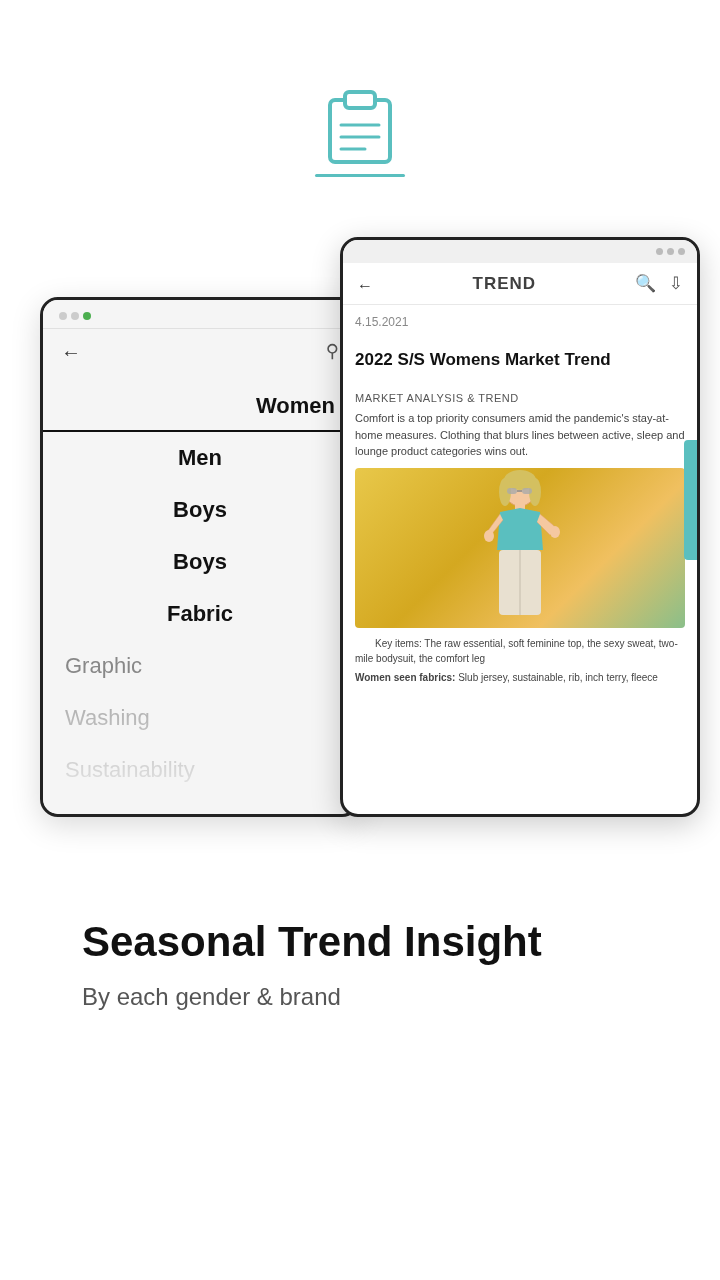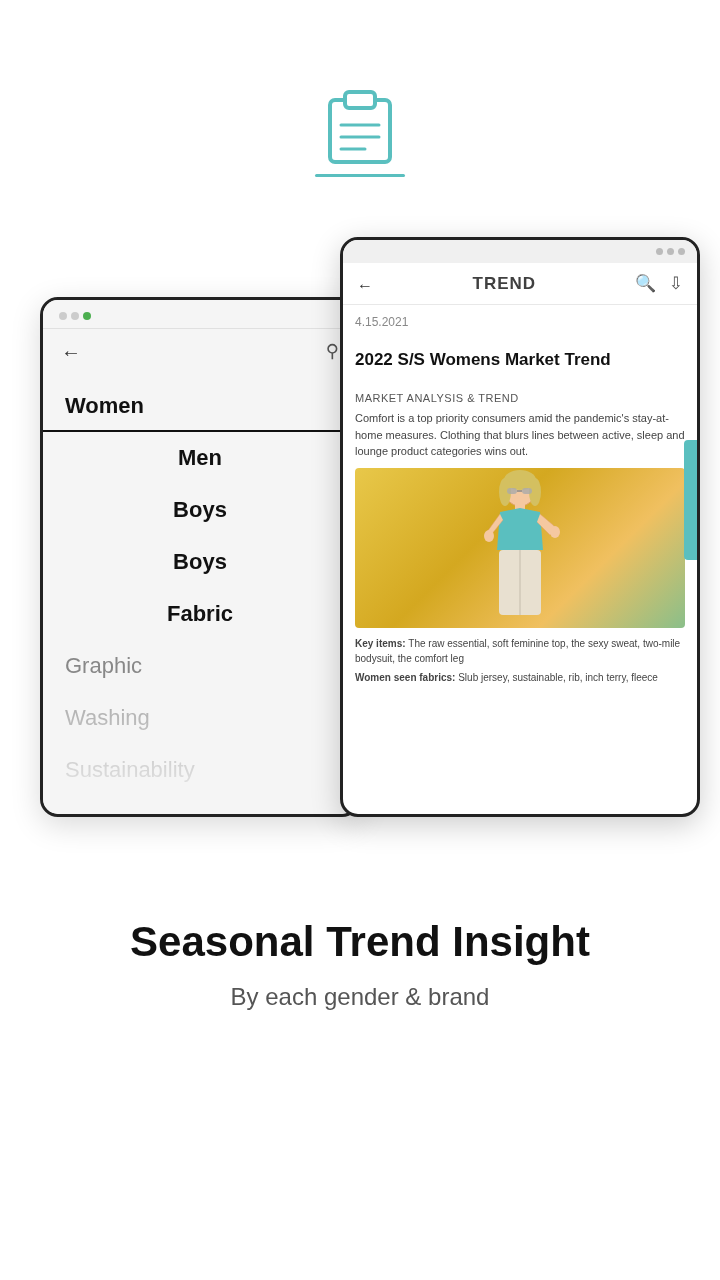--- a/index.html
+++ b/index.html
@@ -109,20 +109,21 @@
       font-size: 22px;
       color: #888;
       cursor: pointer;
     }
 
     .nav-menu-item.active {
       color: #111;
       font-weight: 700;
       border-bottom: 2px solid #111;
       padding-bottom: 11px;
+      text-align: right;
     }
 
     .nav-menu-item.bold {
       color: #111;
       font-weight: 600;
       text-align: center;
     }
 
     .nav-menu-item.light {
       color: #aaa;
@@ -255,21 +256,21 @@
       top: 200px;
       width: 16px;
       height: 120px;
       background: #5abfbf;
       border-radius: 4px 0 0 4px;
     }
 
     
     .bottom-text {
       padding: 60px 40px 40px 40px;
-      text-align: center;
+      margin-left: 42px;
     }
 
     .bottom-title {
       font-size: 42px;
       font-weight: 800;
       color: #111;
       margin-bottom: 16px;
       line-height: 1.2;
     }
 
@@ -364,21 +365,21 @@
 
           <ellipse cx="14" cy="66" rx="5" ry="6" fill="#f5c8a0"></ellipse>
           <ellipse cx="80" cy="62" rx="5" ry="6" fill="#f5c8a0"></ellipse>
 
           <rect x="24" y="80" width="42" height="65" rx="4" fill="#e8e0d0"></rect>
 
           <line x1="45" y1="80" x2="45" y2="145" stroke="#d0c8b8" stroke-width="1.5"></line>
         </svg>
       </div>
       <div class="trend-key-items">
-        <span style="font-weight:700;">Key items: </span>
+        <span style="font-weight:400;margin-left:20px;">Key items: </span>
         <span>The raw essential, soft feminine top, the sexy sweat, two-mile bodysuit, the comfort leg</span>
       </div>
       <div class="trend-key-items" style="margin-top:4px;">
         <span style="font-weight:600;">Women seen fabrics: </span>
         <span>Slub jersey, sustainable, rib, inch terry, fleece</span>
       </div>
     </div>
 
     <div class="teal-tab"></div>
   </div>

